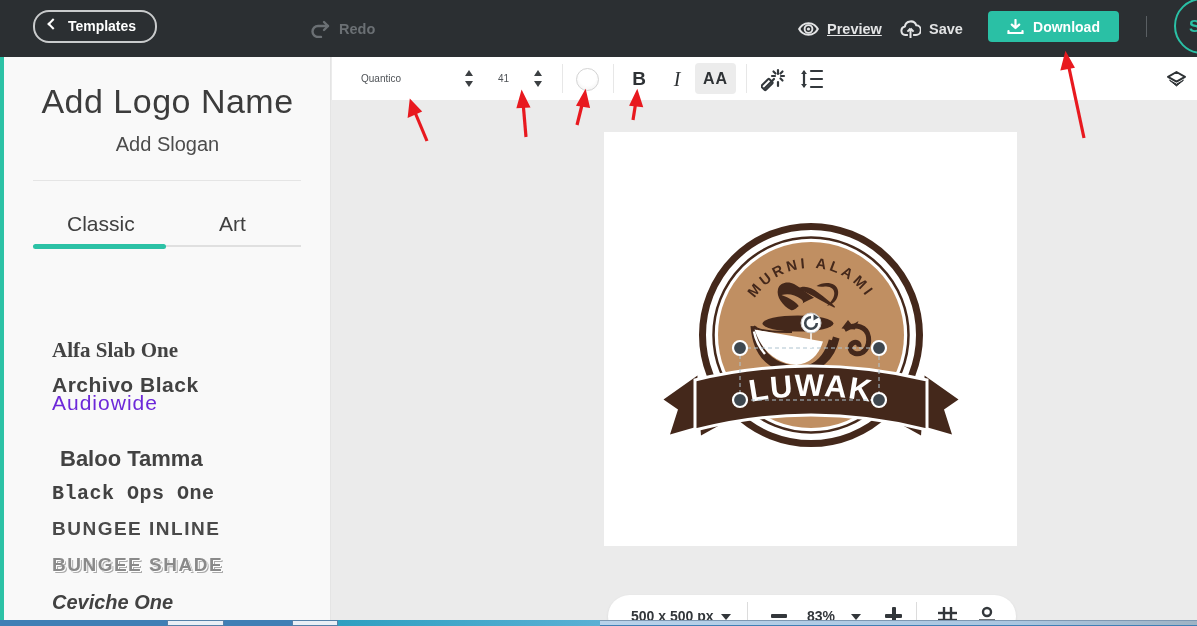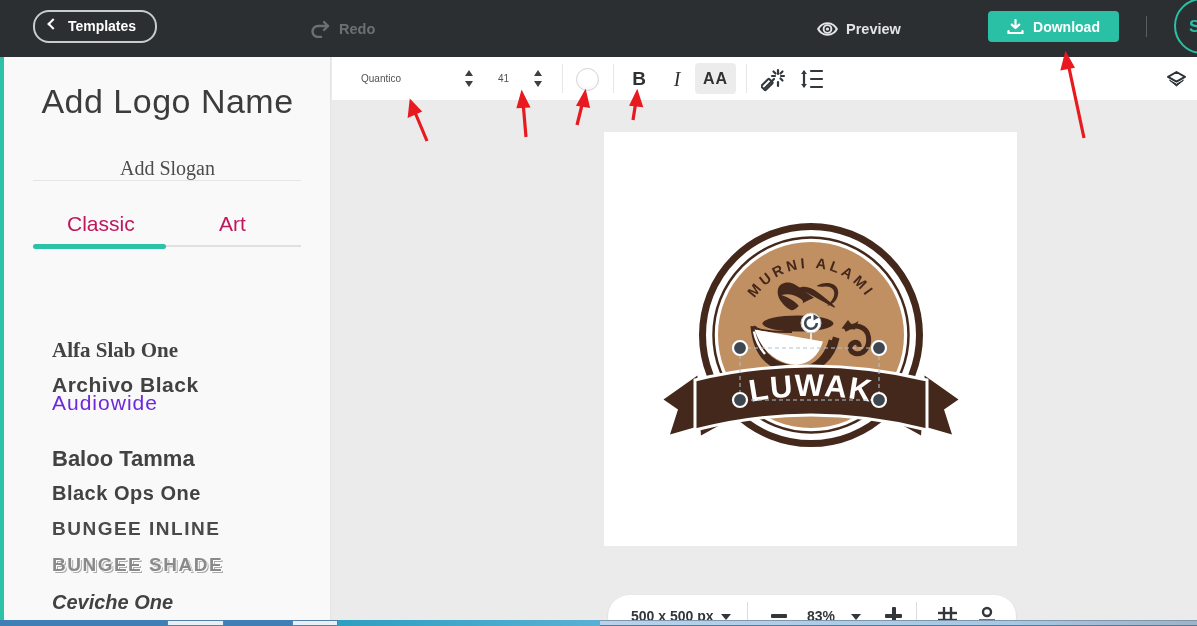--- a/index.html
+++ b/index.html
@@ -7,46 +7,46 @@
 #page { position:relative; width:1197px; height:626px; }
 
 
 .topbar { position:absolute; left:0; top:0; width:1197px; height:57px; background:#2b2f32; }
 .tpl-btn { position:absolute; left:33px; top:10px; width:124px; height:33px; border:2px solid #c9cbcc; border-radius:16px; color:#fff; font-size:14px; font-weight:bold; line-height:29px; text-align:center; padding-left:14px; }
 .tpl-chev { position:absolute; left:14px; top:8px; width:8px; height:8px; border-left:2.5px solid #fff; border-bottom:2.5px solid #fff; transform:rotate(45deg); }
 .tb-item { position:absolute; top:0; height:57px; display:flex; align-items:center; color:#e3e4e5; font-size:14.5px; font-weight:bold; }
 .tb-item svg { margin-right:8px; }
 .tb-undo { left:197px; }
 .tb-redo { left:309px; color:#6b7074; }
-.tb-preview { left:817px; }
+.tb-preview { left:798px;text-decoration:underline; }
 .tb-save { left:900px; }
 .dl-btn { position:absolute; left:988px; top:11px; width:131px; height:31px; background:#2ac0a5; border-radius:4px; color:#fff; font-size:14px; font-weight:bold; display:flex; align-items:center; justify-content:center; }
 .dl-btn svg { margin-right:9px; }
 .tb-vline { position:absolute; left:1146px; top:16px; width:1px; height:21px; background:#5a5f63; }
 .avatar { position:absolute; left:1174px; top:-2px; width:56px; height:56px; border:2px solid #2ac0a5; border-radius:50%; color:#2ac0a5; font-size:17px; font-weight:bold; line-height:54px; padding-left:13px; }
 
 
 .sidebar { position:absolute; left:0; top:57px; width:331px; height:563px; background:#f9f9f9; border-left:4px solid #2cc2a6; border-right:1px solid #e4e4e4; }
 .h1 { position:absolute; left:4px; top:82px; width:327px; text-align:center; font-size:34px; font-weight:normal; color:#3c3c3c; letter-spacing:0.5px; }
-.slogan { position:absolute; left:4px; top:133px; width:327px; text-align:center; font-family:Liberation Serif, serif; font-size:20px; color:#4c4c4c;margin-top:24px; }
+.slogan { position:absolute; left:4px; top:133px; width:327px; text-align:center; font-family:Liberation Sans, sans-serif; font-size:20px; color:#4c4c4c; }
 .sb-hr { position:absolute; left:33px; top:180px; width:268px; height:1px; background:#e5e5e5; }
-.tab { position:absolute; top:212px; font-size:21px; color:#be185d; }
+.tab { position:absolute; top:212px; font-size:21px; color:#404040; }
 .tab-classic { left:67px; }
 .tab-art { left:219px; }
 .tab-line-gray { position:absolute; left:33px; top:245px; width:268px; height:2px; background:#e0e0e0; }
 .tab-line-teal { position:absolute; left:33px; top:244px; width:133px; height:5px; background:#2cc2a6; border-radius:2.5px; }
 .dropdown { position:absolute; left:33px; top:265px; width:269px; height:55px; border:2px solid #2cc2a6; border-radius:6px; background:#f9f9f9; }
 .dropdown .lbl { position:absolute; left:22px; top:16px; font-size:18px; font-weight:bold; letter-spacing:2.5px; color:#2bbda2; font-family:"Liberation Serif",serif; }
 .dropdown .car { position:absolute; right:16px; top:22px; width:0; height:0; border-left:6px solid transparent; border-right:6px solid transparent; border-top:7px solid #2bbda2; }
 .fitem { position:absolute; left:52px; white-space:nowrap; color:#424242; }
 .f1 { top:338px; font-family:"Liberation Serif",serif; font-size:21px; font-weight:bold; }
 .f2 { top:373px; font-size:21px; font-weight:bold; letter-spacing:0.5px; }
 .f3 { top:391px; font-size:21px; color:#6d28d9; letter-spacing:1px; }
-.f4 { top:446px; font-size:22px; font-weight:bold; }
-.f5 { top:482px; font-family:Liberation Sans, sans-serif; font-size:20px; font-weight:bold; letter-spacing:0.5px; }
+.f4 { top:446px; font-size:22px; font-weight:bold;margin-left:8px; }
+.f5 { top:482px; font-family:Liberation Mono, monospace; font-size:20px; font-weight:bold; letter-spacing:0.5px; }
 .f6 { top:518px; font-size:19px; font-weight:bold; letter-spacing:1.5px; color:#4a4a4a; }
 .f7 { top:554px; font-size:19px; font-weight:bold; letter-spacing:1.5px; color:#8a8a8a; text-shadow:1px 1px 0 #fff, 2px 2px 0 #aaa; }
 .f8 { top:591px; font-size:20px; font-weight:bold; font-style:italic; }
 
 
 .toolbar { position:absolute; left:332px; top:57px; width:865px; height:43px; background:#fff; }
 .tlb-txt { position:absolute; top:0; height:43px; line-height:43px; color:#4e5256; font-size:10px; }
 .stepper { position:absolute; top:13px; width:9px; height:17px; }
 .stepper:before { content:""; position:absolute; left:0; top:0; border-left:4.5px solid transparent; border-right:4.5px solid transparent; border-bottom:6px solid #3c4043; }
 .stepper:after { content:""; position:absolute; left:0; bottom:0; border-left:4.5px solid transparent; border-right:4.5px solid transparent; border-top:6px solid #3c4043; }
@@ -90,20 +90,27 @@
           <path d="M19 6 H9 a5.5 5.5 0 0 0 0 11 H12" fill="none" stroke="#6b7074" stroke-width="2.4" stroke-linecap="round"></path>
         </svg>
       Redo</div>
     <div class="tb-item tb-preview">
       <svg width="21" height="14" viewBox="0 0 21 14">
           <path d="M10.5 1.2 C5.5 1.2 2.2 5 1.2 7 C2.2 9 5.5 12.8 10.5 12.8 C15.5 12.8 18.8 9 19.8 7 C18.8 5 15.5 1.2 10.5 1.2 Z" fill="none" stroke="#e3e4e5" stroke-width="2.1"></path>
           <circle cx="10.5" cy="7" r="3.9" fill="none" stroke="#e3e4e5" stroke-width="1.9"></circle>
           <circle cx="10.5" cy="7" r="1.6" fill="#e3e4e5"></circle>
         </svg>
       Preview</div>
+    <div class="tb-item tb-save">
+      <svg width="21" height="20" viewBox="0 0 21 20">
+          <path d="M6 16 H5.3 A4.3 4.3 0 0 1 4.9 7.5 A5.9 5.9 0 0 1 16.3 6.3 A4.1 4.1 0 0 1 15.6 16 H15 M6 16 H15" fill="none" stroke="#e3e4e5" stroke-width="2" stroke-linejoin="round"></path>
+          <path d="M10.5 19 V9.5 M10.5 9.5 L7.4 12.6 M10.5 9.5 L13.6 12.6" fill="none" stroke="#2b2f32" stroke-width="5.2"></path>
+          <path d="M10.5 19 V9.5 M10.5 9.5 L7.4 12.6 M10.5 9.5 L13.6 12.6" fill="none" stroke="#e3e4e5" stroke-width="2"></path>
+        </svg>
+      Save</div>
     <div class="dl-btn">
       <svg width="17" height="16" viewBox="0 0 17 16">
           <path d="M8.5 1 V9 M8.5 9 L4.8 5.6 M8.5 9 L12.2 5.6" fill="none" stroke="#fff" stroke-width="2.2" stroke-linecap="round"></path>
           <path d="M1.5 12 V14 H15.5 V12" fill="none" stroke="#fff" stroke-width="2.2" stroke-linecap="round"></path>
         </svg>
       Download</div>
     <div class="tb-vline"></div>
     <div class="avatar">S</div>
   </div>
 

